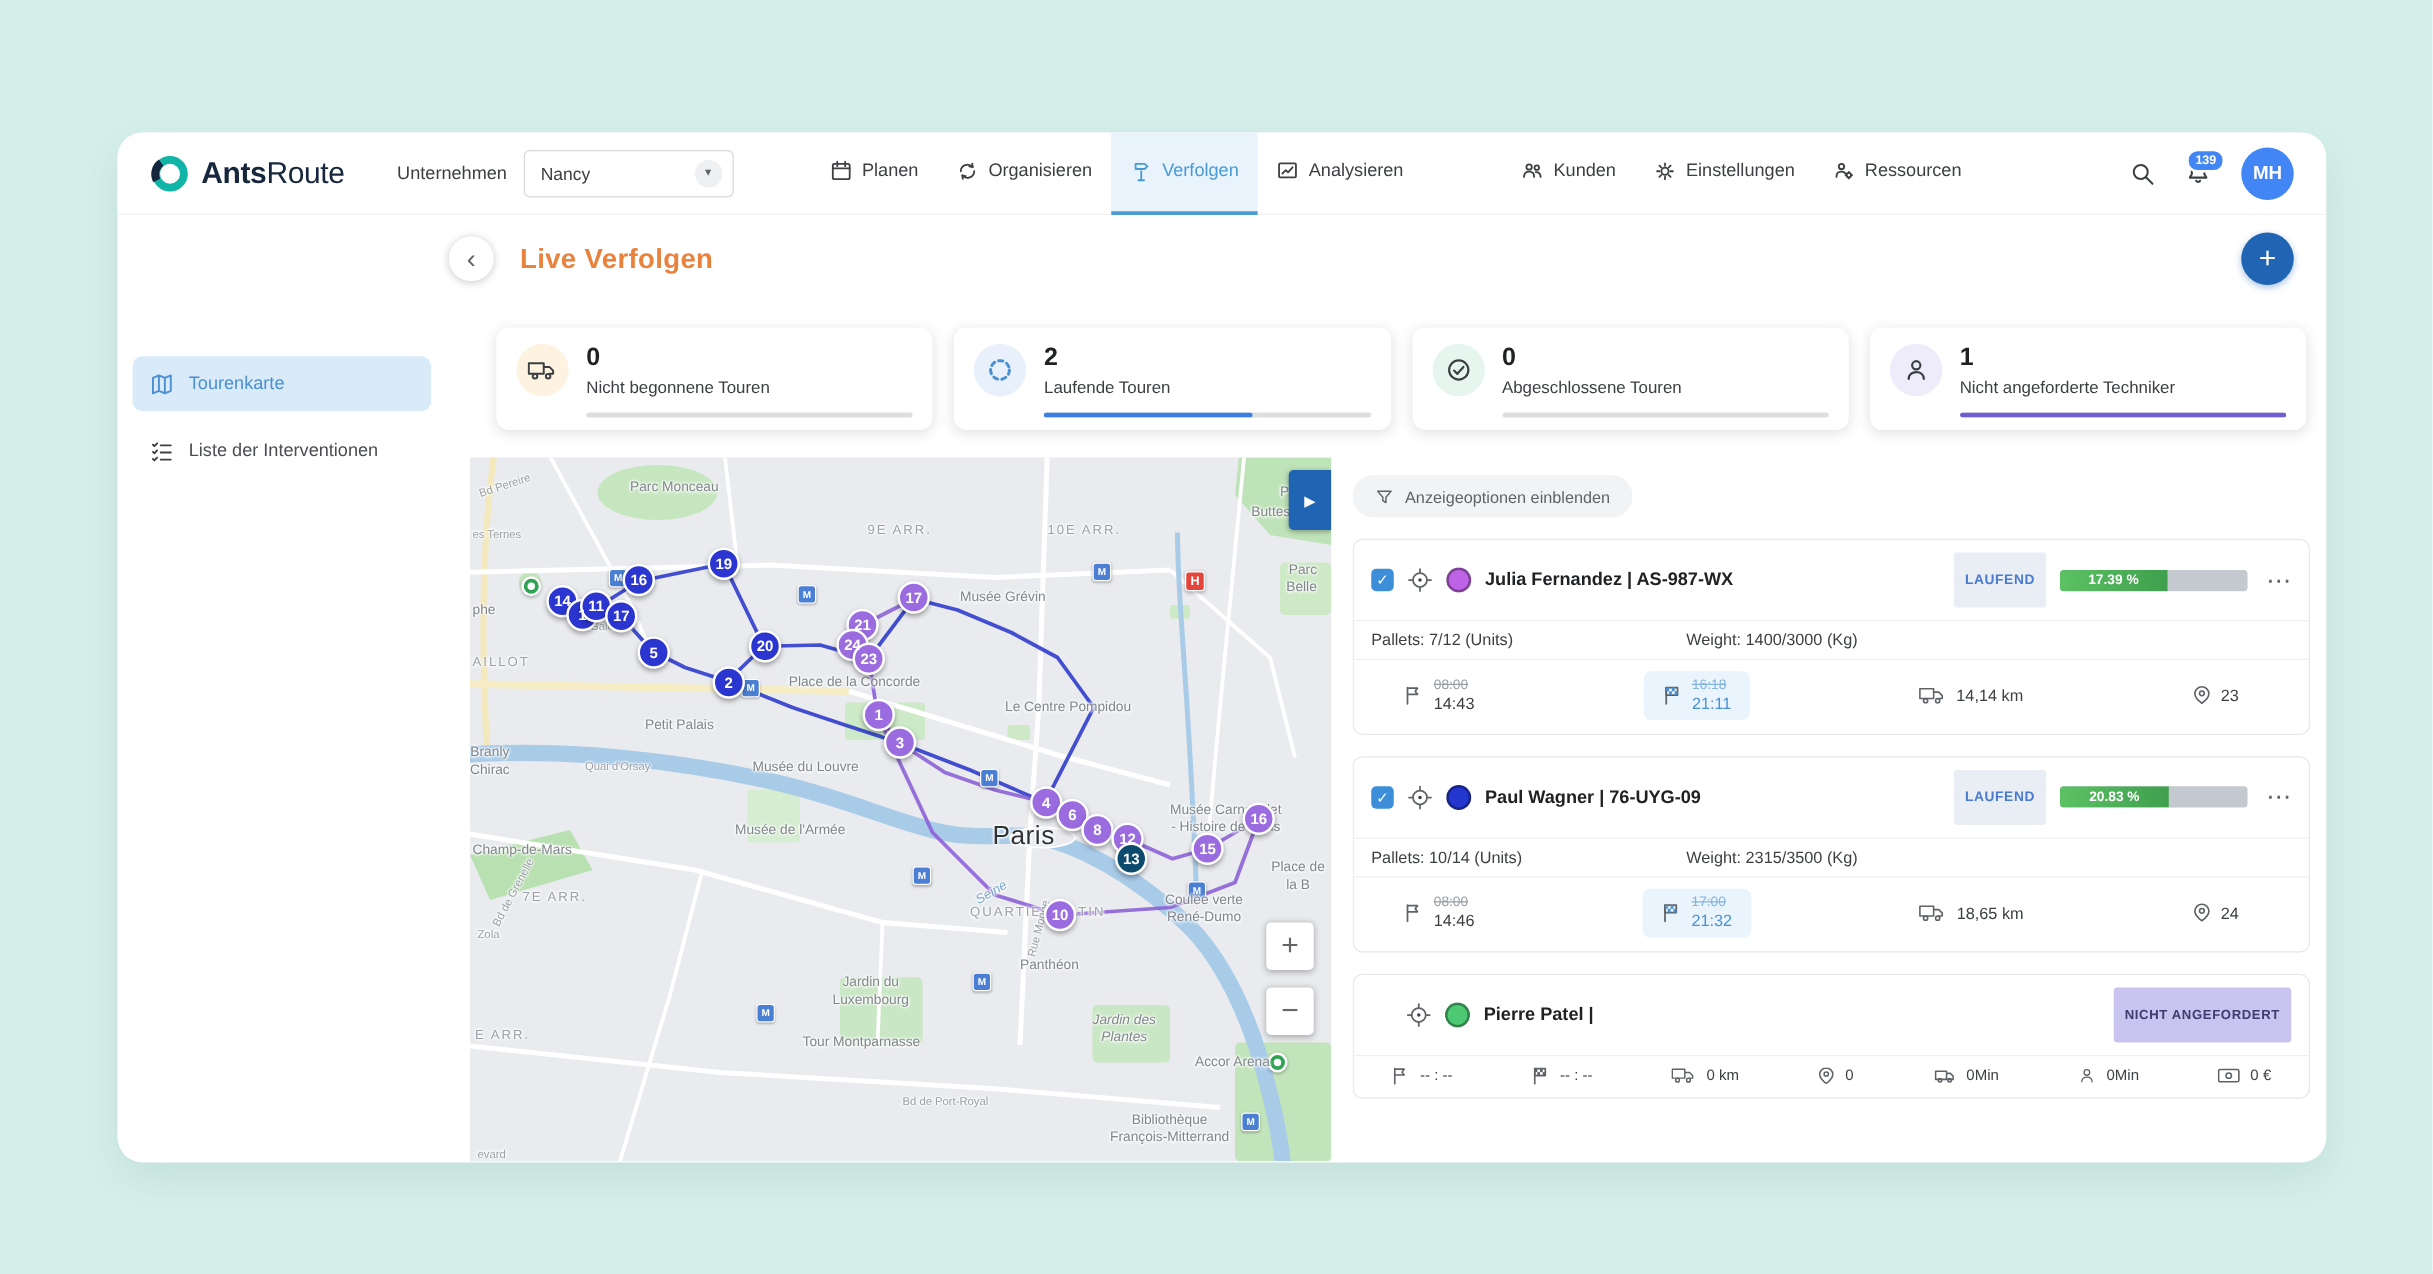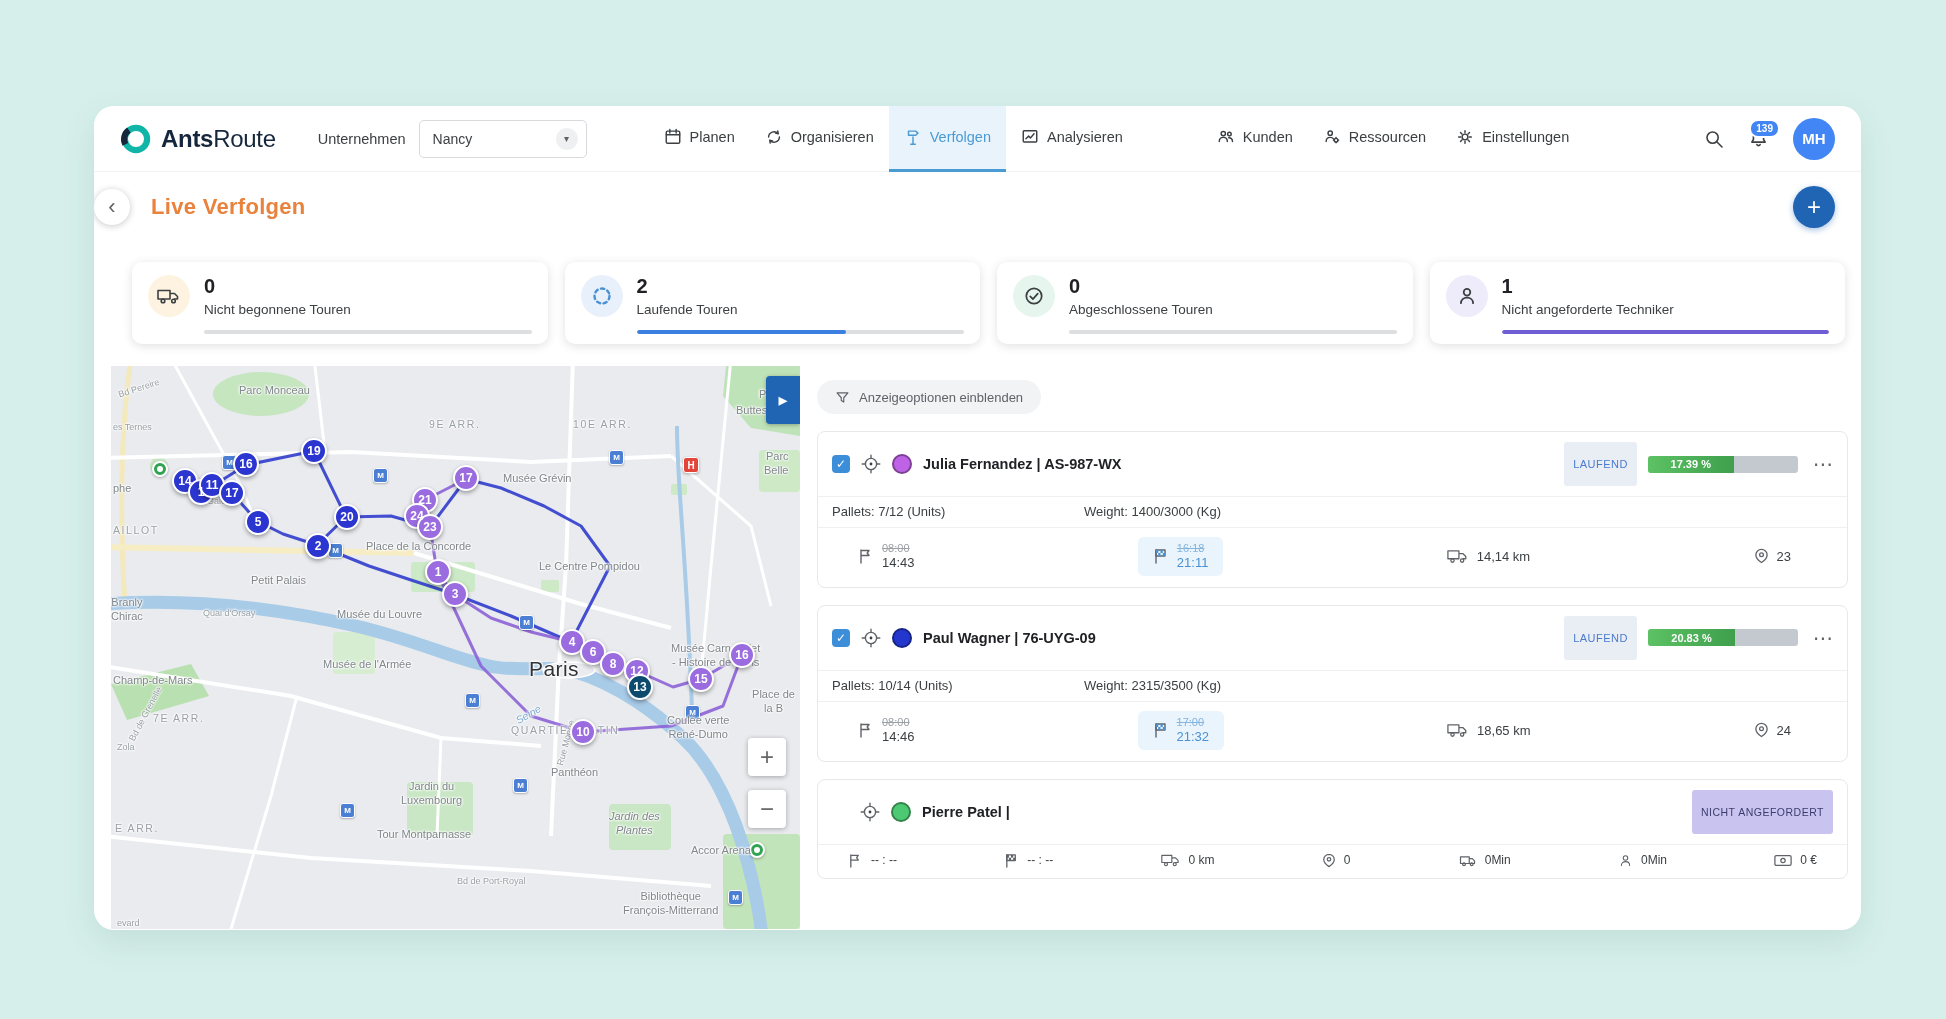--- a/index.html
+++ b/index.html
@@ -81,21 +81,21 @@
   .zoom-btn { width:38px; height:38px; background:#fff; border-radius:4px; box-shadow:0 1px 5px rgba(0,0,0,.3); color:#666; font-size:24px; display:flex; align-items:center; justify-content:center; cursor:pointer; }
 
   
   .panel { flex:1; padding-top:14px; overflow:hidden; }
   .filter-pill { display:inline-flex; align-items:center; gap:9px; height:34px; padding:0 18px; border-radius:17px; background:#f1f3f5; color:#5f6368; font-size:13px; cursor:pointer; }
   .tour-card { margin-top:17px; border:1px solid #e6e8ea; border-radius:8px; background:#fff; }
   .tc-header { display:flex; align-items:center; gap:11px; padding:10px 14px; }
   .checkbox { width:18px; height:18px; border-radius:4px; background:#3d8ed8; color:#fff; font-size:12px; display:flex; align-items:center; justify-content:center; cursor:pointer; flex:none; }
   .avatar-dot { width:20px; height:20px; border-radius:50%; border:2px solid rgba(0,0,0,.35); flex:none; }
   .tc-name { flex:1; font-size:14.5px; font-weight:600; color:#202124; white-space:nowrap; overflow:hidden; }
-  .badge { font-size:11px; font-weight:normal; letter-spacing:.5px; padding:16px 9px; border-radius:3px; flex:none; }
+  .badge { font-size:11px; font-weight:bold; letter-spacing:.5px; padding:16px 9px; border-radius:3px; flex:none; }
   .badge-running { background:#e9edf4; color:#4a7bd0; }
   .badge-idle { background:#c9c3ef; color:#3c3c6e; font-size:10.5px; }
   .tc-progress { width:150px; height:17px; background:#c4c9cf; border-radius:3px; overflow:hidden; flex:none; display:flex; }
   .tc-progress-fill { height:100%; background:linear-gradient(90deg,#5cc264,#3f9f4d); color:#fff; font-size:11px; font-weight:bold; display:flex; align-items:center; justify-content:center; white-space:nowrap; }
   .tc-dots { color:#5f6368; font-size:20px; margin-left:4px; cursor:pointer; flex:none; }
   .tc-load { display:flex; padding:7px 14px 8px; border-top:1px solid #eef0f1; font-size:13px; color:#3c4043; }
   .tc-load .first { width:252px; flex:none; }
   .tc-metrics { display:flex; align-items:center; justify-content:space-between; padding:9px 56px 11px 40px; border-top:1px solid #eef0f1; }
   .tc-metrics-idle { padding:8px 30px 10px 30px; }
   .mcell { display:flex; align-items:center; gap:8px; }
@@ -168,33 +168,33 @@
         <svg class="ic" width="18" height="18" viewBox="0 0 20 20">
             <circle cx="7" cy="6.2" r="2.4"></circle>
             <path d="M2.5 15c0-3 2-4.6 4.5-4.6s4.5 1.6 4.5 4.6"></path>
             <circle cx="13.8" cy="6.8" r="2"></circle>
             <path d="M13 10.8c2.6 0 4.2 1.6 4.2 4.2"></path>
           </svg>
         <span>Kunden</span>
       </div>
       <div class="nav-item">
         <svg class="ic" width="18" height="18" viewBox="0 0 20 20">
+            <circle cx="10" cy="10" r="3.2"></circle>
+            <path d="M10 3v2.2 M10 14.8V17 M3 10h2.2 M14.8 10H17 M5 5l1.6 1.6 M13.4 13.4L15 15 M15 5l-1.6 1.6 M6.6 13.4L5 15"></path>
+          </svg>
+        <span>Einstellungen</span>
+      </div>
+      <div class="nav-item">
+        <svg class="ic" width="18" height="18" viewBox="0 0 20 20">
             <circle cx="8" cy="5.8" r="2.4"></circle>
             <path d="M3.5 15c0-3 2-4.6 4.5-4.6 1.6 0 2.9.6 3.7 1.7"></path>
             <circle cx="14.5" cy="13.5" r="2"></circle>
             <path d="M14.5 10.6v1 M14.5 15.4v1 M11.6 13.5h1 M16.4 13.5h1"></path>
           </svg>
         <span>Ressourcen</span>
-      </div>
-      <div class="nav-item">
-        <svg class="ic" width="18" height="18" viewBox="0 0 20 20">
-            <circle cx="10" cy="10" r="3.2"></circle>
-            <path d="M10 3v2.2 M10 14.8V17 M3 10h2.2 M14.8 10H17 M5 5l1.6 1.6 M13.4 13.4L15 15 M15 5l-1.6 1.6 M6.6 13.4L5 15"></path>
-          </svg>
-        <span>Einstellungen</span>
       </div>
     </nav>
 
     <div class="nav-tools">
       <div class="icon-btn">
         <svg class="ic" width="20" height="20" viewBox="0 0 20 20" stroke-width="1.8">
             <circle cx="8.6" cy="8.6" r="5.6"></circle>
             <path d="M13 13l5 5"></path>
           </svg>
       </div>
@@ -203,20 +203,34 @@
             <path d="M10 2.6a4.8 4.8 0 0 1 4.8 4.8v3.4l1.5 2.6H3.7l1.5-2.6V7.4A4.8 4.8 0 0 1 10 2.6z"></path>
             <path d="M8.5 15.8a1.7 1.7 0 0 0 3 0"></path>
           </svg>
         <span class="bell-badge">139</span>
       </div>
       <div class="avatar">MH</div>
     </div>
   </header>
 
   <div class="window-body">
+    <aside class="sidebar">
+      <div class="side-item active">
+        <svg class="ic" width="19" height="19" viewBox="0 0 20 20">
+            <path d="M2.5 4.5l5-2 5 2 5-2v13l-5 2-5-2-5 2z M7.5 2.5v13 M12.5 4.5v13"></path>
+          </svg>
+        <span>Tourenkarte</span>
+      </div>
+      <div class="side-item">
+        <svg class="ic" width="19" height="19" viewBox="0 0 20 20" stroke="#5f6368">
+            <path d="M2.5 4l1.2 1.2L6 2.8 M2.5 10l1.2 1.2L6 8.8 M2.5 16l1.2 1.2L6 14.8 M9 4.5h8.5 M9 10.5h8.5 M9 16.5h8.5"></path>
+          </svg>
+        <span>Liste der Interventionen</span>
+      </div>
+    </aside>
 
     <main class="main">
       <div class="back-btn">‹</div>
       <h1 class="page-title">Live Verfolgen</h1>
       <div class="add-btn">+</div>
 
       <div class="stats-row">
         <div class="stat-card">
           <div class="stat-icon c1">
             <svg class="ic" width="24" height="18" viewBox="0 0 24 16" stroke="#e5a33c">

